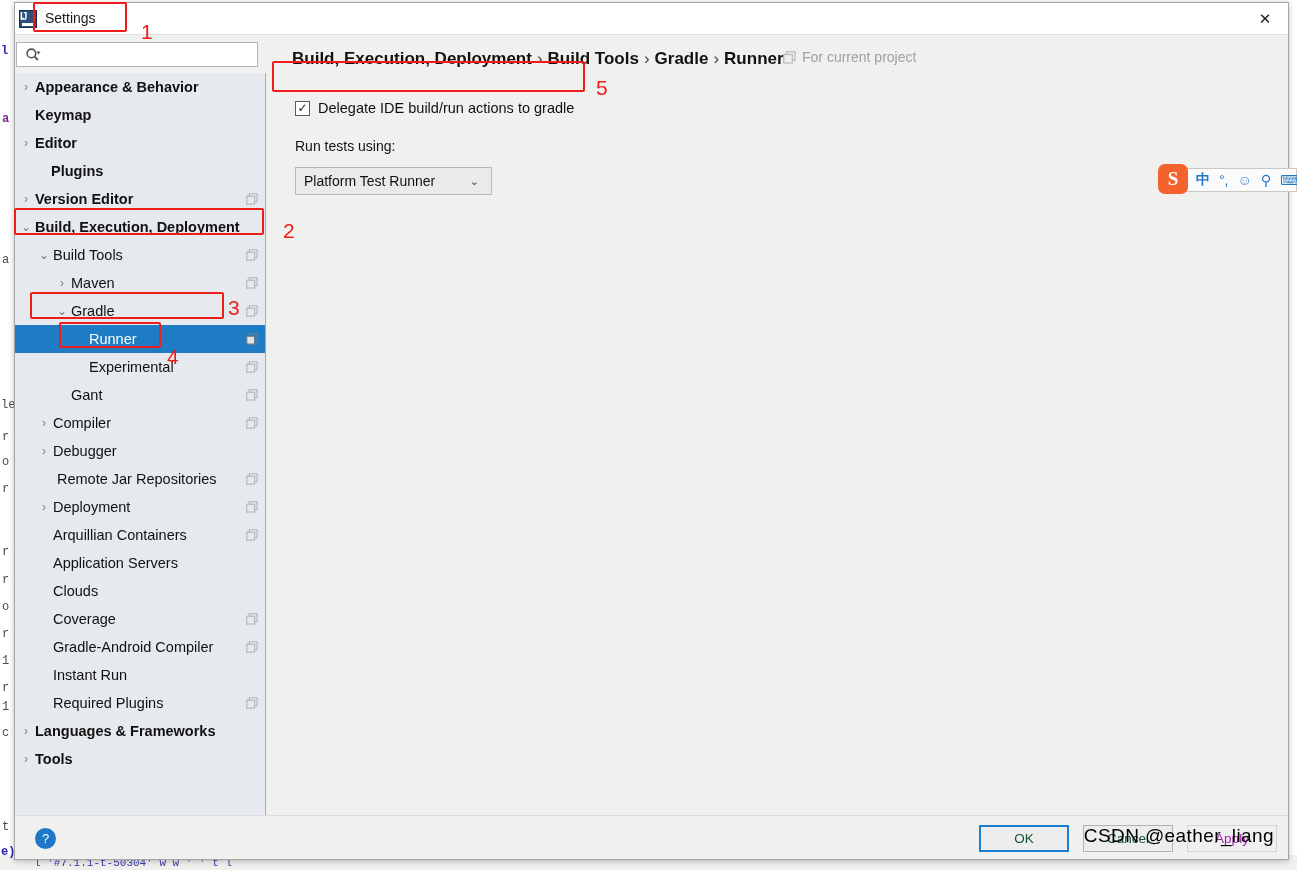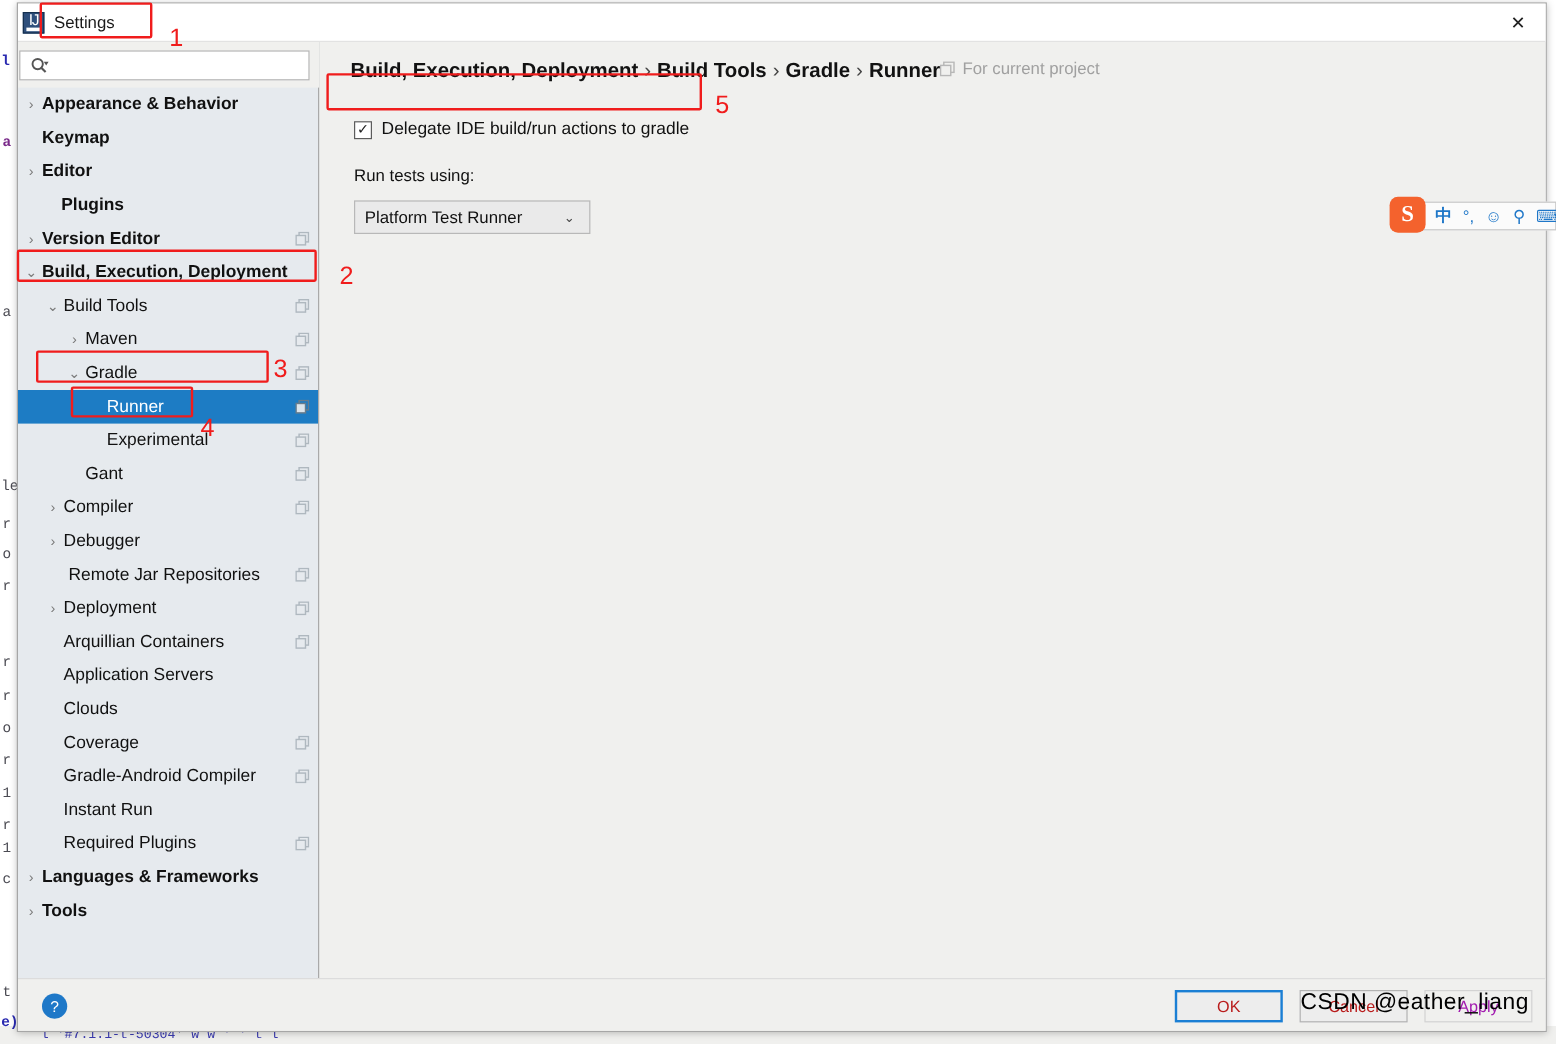--- a/index.html
+++ b/index.html
@@ -24,22 +24,22 @@
   #settings-dialog{
     position:absolute;left:14px;top:2px;width:1275px;height:858px;
     background:#f0f0ee;border:1px solid #a6a6a6;box-shadow:0 1px 6px rgba(0,0,0,.25);
     box-sizing:border-box;
   }
   
   #titlebar{position:absolute;left:0;top:0;width:100%;height:32px;background:#ffffff;
     border-bottom:1px solid #e2e2e2;box-sizing:border-box;}
   #app-icon{position:absolute;left:4px;top:7px;width:18px;height:18px;background:#2e4f7c;
     border:1px solid #15304f;box-sizing:border-box;}
-  #app-icon .ij{color:#fff;font-size:13px;font-weight:normal;font-family:"Liberation Sans",sans-serif;
-    line-height:11px;text-align:center;display:block;letter-spacing:-1px;}
+  #app-icon .ij{color:#fff;font-size:10px;font-weight:bold;font-family:"Liberation Sans",sans-serif;
+    line-height:11px;display:block;letter-spacing:-1px;}
   #app-icon .bar{display:block;width:12px;height:3px;background:#fff;margin:1px auto 0;}
   #dialog-title{position:absolute;left:30px;top:7px;font-size:14px;color:#1a1a1a;}
   #close-btn{position:absolute;right:0;top:0;width:46px;height:31px;display:flex;
     align-items:center;justify-content:center;font-size:15px;color:#222;cursor:default;}
   
   #content{position:absolute;left:0;top:32px;width:100%;height:782px;}
   #sidebar{position:absolute;left:0;top:0;width:251px;height:782px;background:#e6eaee;
     border-right:1px solid #a9a9a9;box-sizing:border-box;}
   #search-wrap{position:absolute;left:0;top:0;width:251px;height:38px;background:#f0f0ee;}
   #search-box{position:absolute;left:1px;top:7px;width:242px;height:25px;background:#fff;
@@ -75,21 +75,21 @@
     border:1px solid #b8b8b8;box-sizing:border-box;display:flex;align-items:center;}
   #runner-select .val{font-size:14px;color:#111;margin-left:8px;}
   #runner-select .chev{position:absolute;right:12px;color:#444;font-size:11px;}
 
   
   #footer{position:absolute;left:0;bottom:0;width:100%;height:44px;background:#f0f0ee;
     border-top:1px solid #dcdcdc;box-sizing:border-box;}
   #help-btn{position:absolute;left:20px;top:12px;width:21px;height:21px;border-radius:50%;
     background:#1e78c8;color:#fff;font-size:13px;display:flex;align-items:center;justify-content:center;}
   .btn{position:absolute;top:9px;height:27px;background:#ededed;border:1px solid #b2b2b2;
-    box-sizing:border-box;font-size:13.5px;color:#b91c1c;display:flex;align-items:center;justify-content:center;}
+    box-sizing:border-box;font-size:13.5px;color:#14532d;display:flex;align-items:center;justify-content:center;}
   #ok-btn{right:219px;width:90px;border:2px solid #1b7fd4;background:#ededed;}
   #cancel-btn{right:115px;width:90px;}
   #apply-btn{right:11px;width:90px;color:#a21caf;border-color:#d3d3d3;background:#f0f0ee;}
 
   
   #watermark{position:absolute;right:14px;bottom:12px;font-size:19px;color:#000000;
     font-family:"Liberation Sans",sans-serif;letter-spacing:.4px;}
 
   
   .redbox{position:absolute;border:2px solid #f01c1c;box-sizing:border-box;border-radius:2px;pointer-events:none;}

